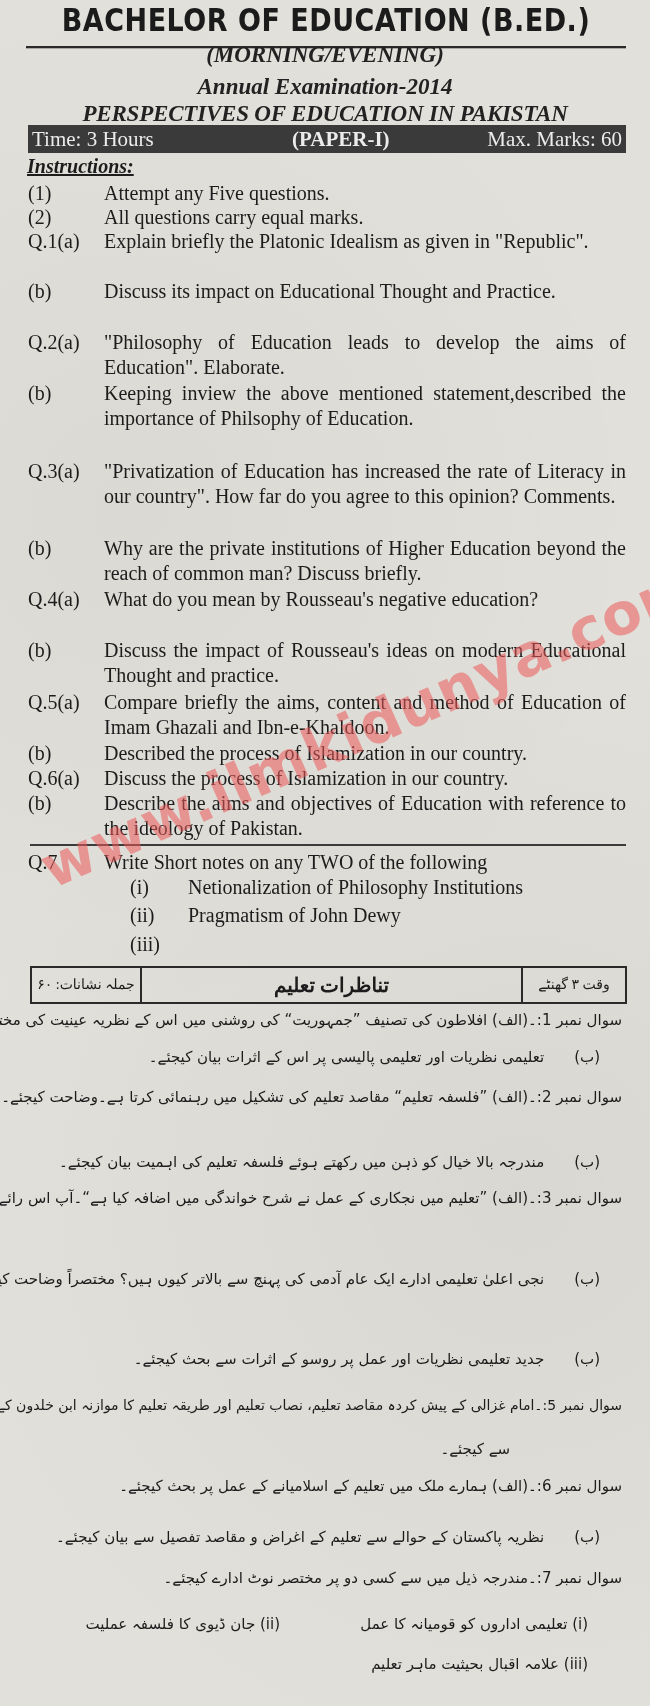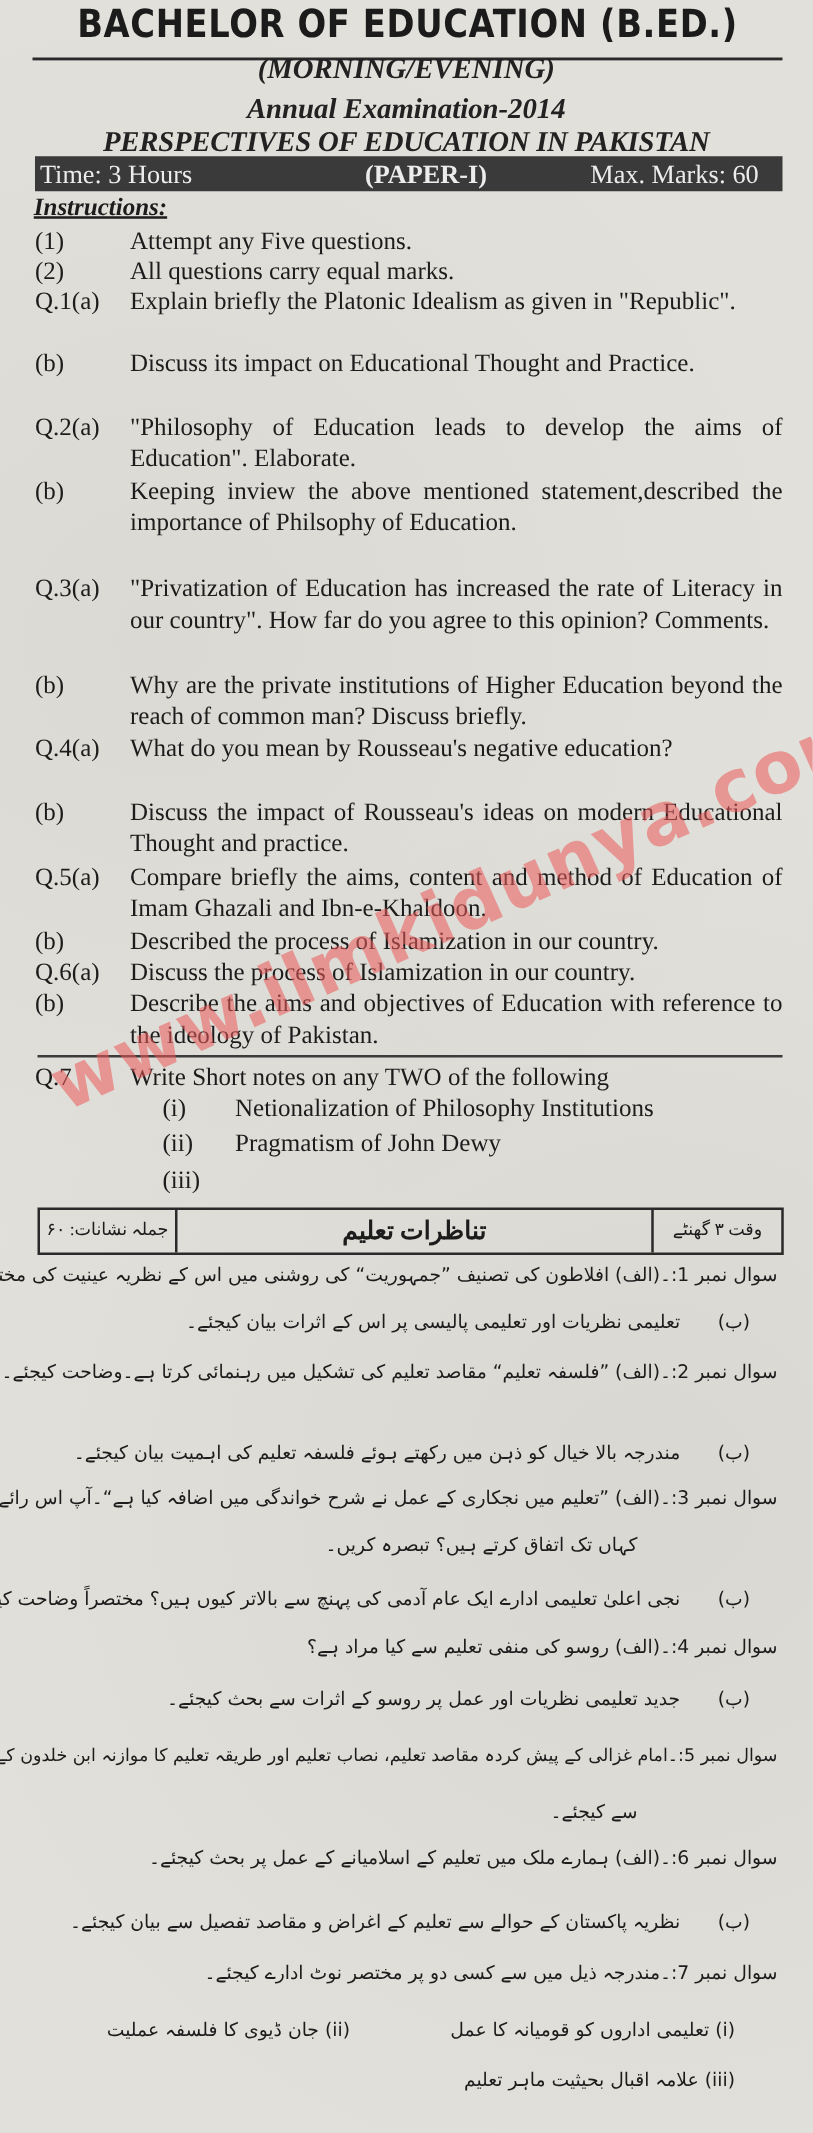--- a/index.html
+++ b/index.html
@@ -36,21 +36,21 @@
   .sub3 { top: 101px; font-size: 23px; letter-spacing: -0.2px; }
   .banner {
     position: absolute; left: 28px; top: 125px; width: 598px; height: 28px;
     background: #3a3a3a;
     font-family: "Liberation Serif", serif; color: #ececec; font-size: 21px;
     line-height: 28px;
   }
   .banner span { position: absolute; top: 0; }
   .b-time { left: 4px; }
   .b-paper { left: 228px; font-weight: bold; margin-left: 36px; }
-  .b-marks { right: 19px; margin-left: 12px; }
+  .b-marks { right: 4px; margin-left: 12px; }
   .instructions-h {
     position: absolute; left: 27px; top: 155px;
     font-family: "Liberation Serif", serif; font-style: italic; font-weight: bold;
     font-size: 20px; text-decoration: underline;
   }
   .row {
     position: absolute; left: 28px; width: 598px;
     font-family: "Liberation Serif", serif; font-size: 20px; line-height: 25px;
     color: #1c1c1c;
   }
@@ -180,23 +180,21 @@
     <div class="c-marks" dir="rtl">جملہ نشانات: ۶۰</div>
     <div class="c-title" dir="rtl">تناظرات تعلیم</div>
     <div class="c-time" dir="rtl">وقت ۳ گھنٹے</div>
   </div>
 
   <div class="ur" style="top:1008px"><span>سوال نمبر 1:۔(الف)</span> <span>افلاطون کی تصنیف ”جمہوریت“ کی روشنی میں اس کے نظریہ عینیت کی مختصراً وضاحت کیجئے۔</span></div>
   <div class="ur" style="top:1045px; right:50px"><span class="b">(ب)</span><span>تعلیمی نظریات اور تعلیمی پالیسی پر اس کے اثرات بیان کیجئے۔</span></div>
   <div class="ur" style="top:1085px"><span>سوال نمبر 2:۔(الف)</span> <span>”فلسفہ تعلیم“ مقاصد تعلیم کی تشکیل میں رہنمائی کرتا ہے۔وضاحت کیجئے۔</span></div>
   <div class="ur" style="top:1150px; right:50px"><span class="b">(ب)</span><span>مندرجہ بالا خیال کو ذہن میں رکھتے ہوئے فلسفہ تعلیم کی اہمیت بیان کیجئے۔</span></div>
   <div class="ur" style="top:1186px"><span>سوال نمبر 3:۔(الف)</span> <span>”تعلیم میں نجکاری کے عمل نے شرح خواندگی میں اضافہ کیا ہے“۔آپ اس رائے سے</span></div>
-  <div class="ur" style="top:1224px; right:140px"><span>کہاں تک اتفاق کرتے ہیں؟ تبصرہ کریں۔</span></div>
   <div class="ur" style="top:1267px; right:50px"><span class="b">(ب)</span><span>نجی اعلیٰ تعلیمی ادارے ایک عام آدمی کی پہنچ سے بالاتر کیوں ہیں؟ مختصراً وضاحت کیجئے۔</span></div>
-  <div class="ur" style="top:1305px"><span>سوال نمبر 4:۔(الف)</span> <span>روسو کی منفی تعلیم سے کیا مراد ہے؟</span></div>
   <div class="ur" style="top:1347px; right:50px"><span class="b">(ب)</span><span>جدید تعلیمی نظریات اور عمل پر روسو کے اثرات سے بحث کیجئے۔</span></div>
   <div class="ur" style="top:1393px; font-size:14px"><span>سوال نمبر 5:۔</span><span>امام غزالی کے پیش کردہ مقاصد تعلیم، نصاب تعلیم اور طریقہ تعلیم کا موازنہ ابن خلدون کے نظریات</span></div>
   <div class="ur" style="top:1437px; right:140px"><span>سے کیجئے۔</span></div>
   <div class="ur" style="top:1474px"><span>سوال نمبر 6:۔(الف)</span> <span>ہمارے ملک میں تعلیم کے اسلامیانے کے عمل پر بحث کیجئے۔</span></div>
   <div class="ur" style="top:1525px; right:50px"><span class="b">(ب)</span><span>نظریہ پاکستان کے حوالے سے تعلیم کے اغراض و مقاصد تفصیل سے بیان کیجئے۔</span></div>
   <div class="ur" style="top:1566px"><span>سوال نمبر 7:۔</span><span>مندرجہ ذیل میں سے کسی دو پر مختصر نوٹ ادارے کیجئے۔</span></div>
 
   <div class="ur" style="top:1612px; right:370px"><span dir="ltr">(ii)</span> <span>جان ڈیوی کا فلسفہ عملیت</span></div>
   <div class="ur" style="top:1612px; right:62px"><span dir="ltr">(i)</span> <span>تعلیمی اداروں کو قومیانہ کا عمل</span></div>
   <div class="ur" style="top:1652px; right:62px"><span dir="ltr">(iii)</span> <span>علامہ اقبال بحیثیت ماہر تعلیم</span></div>

